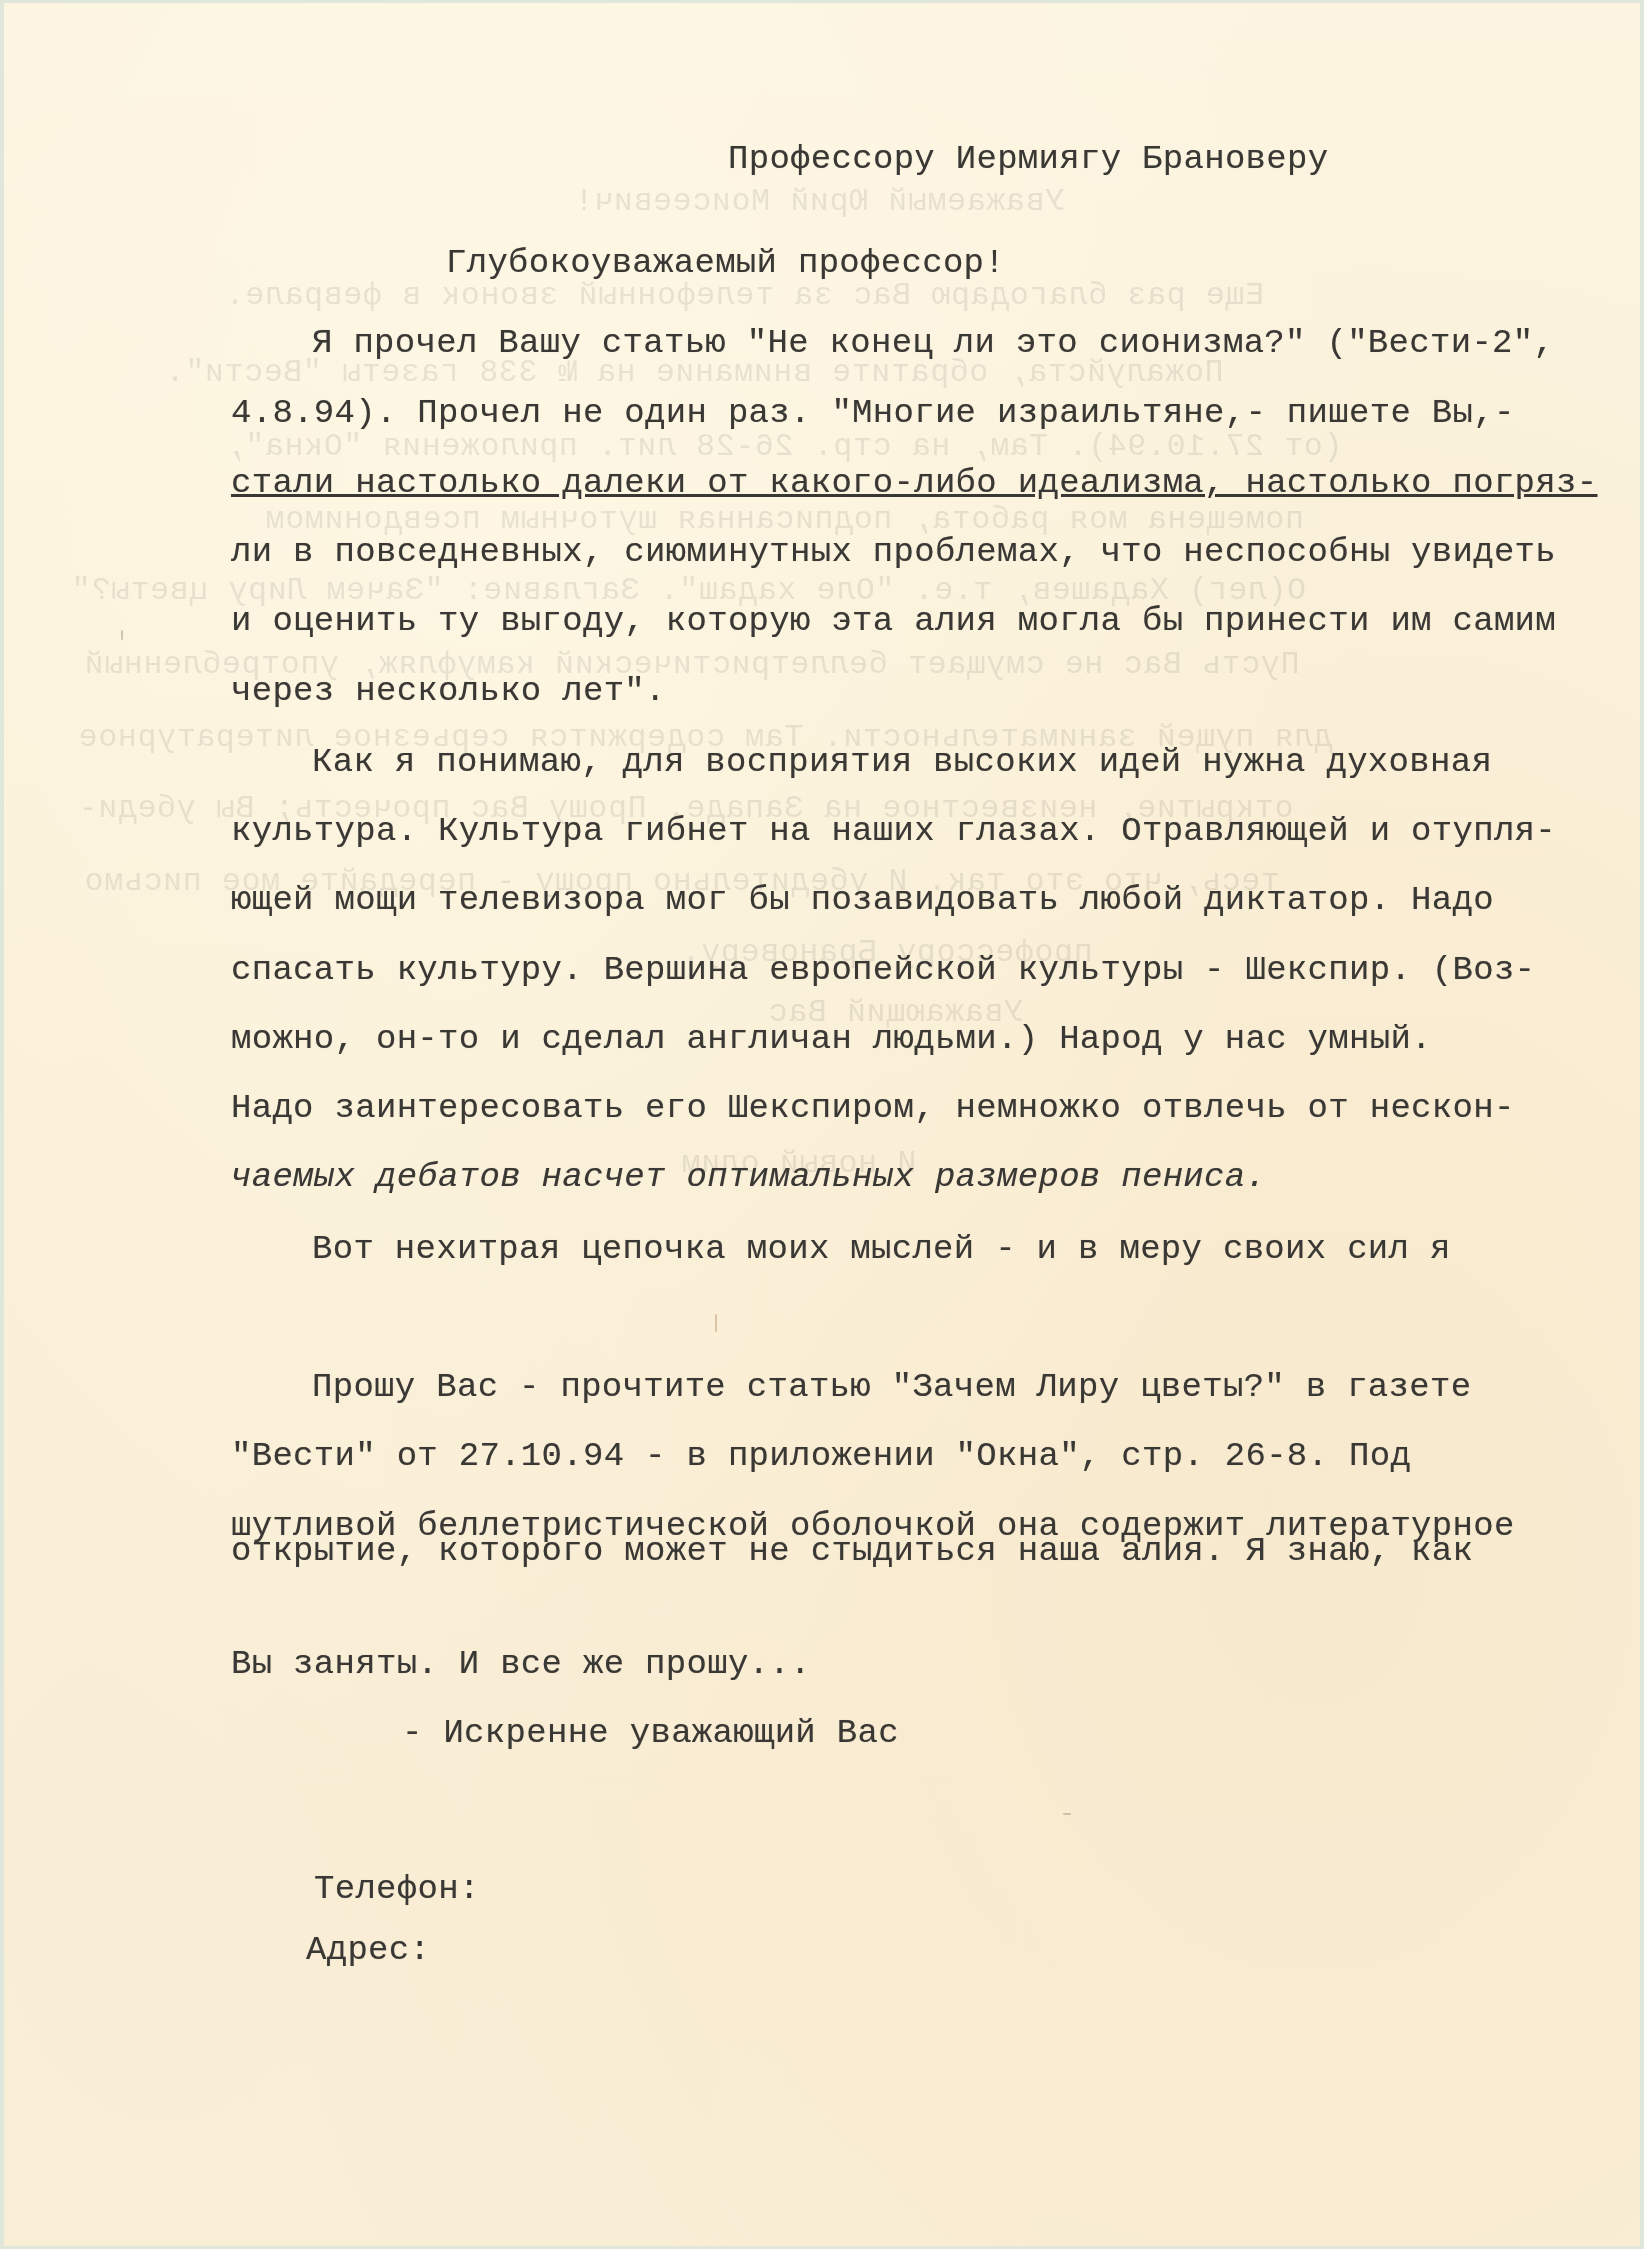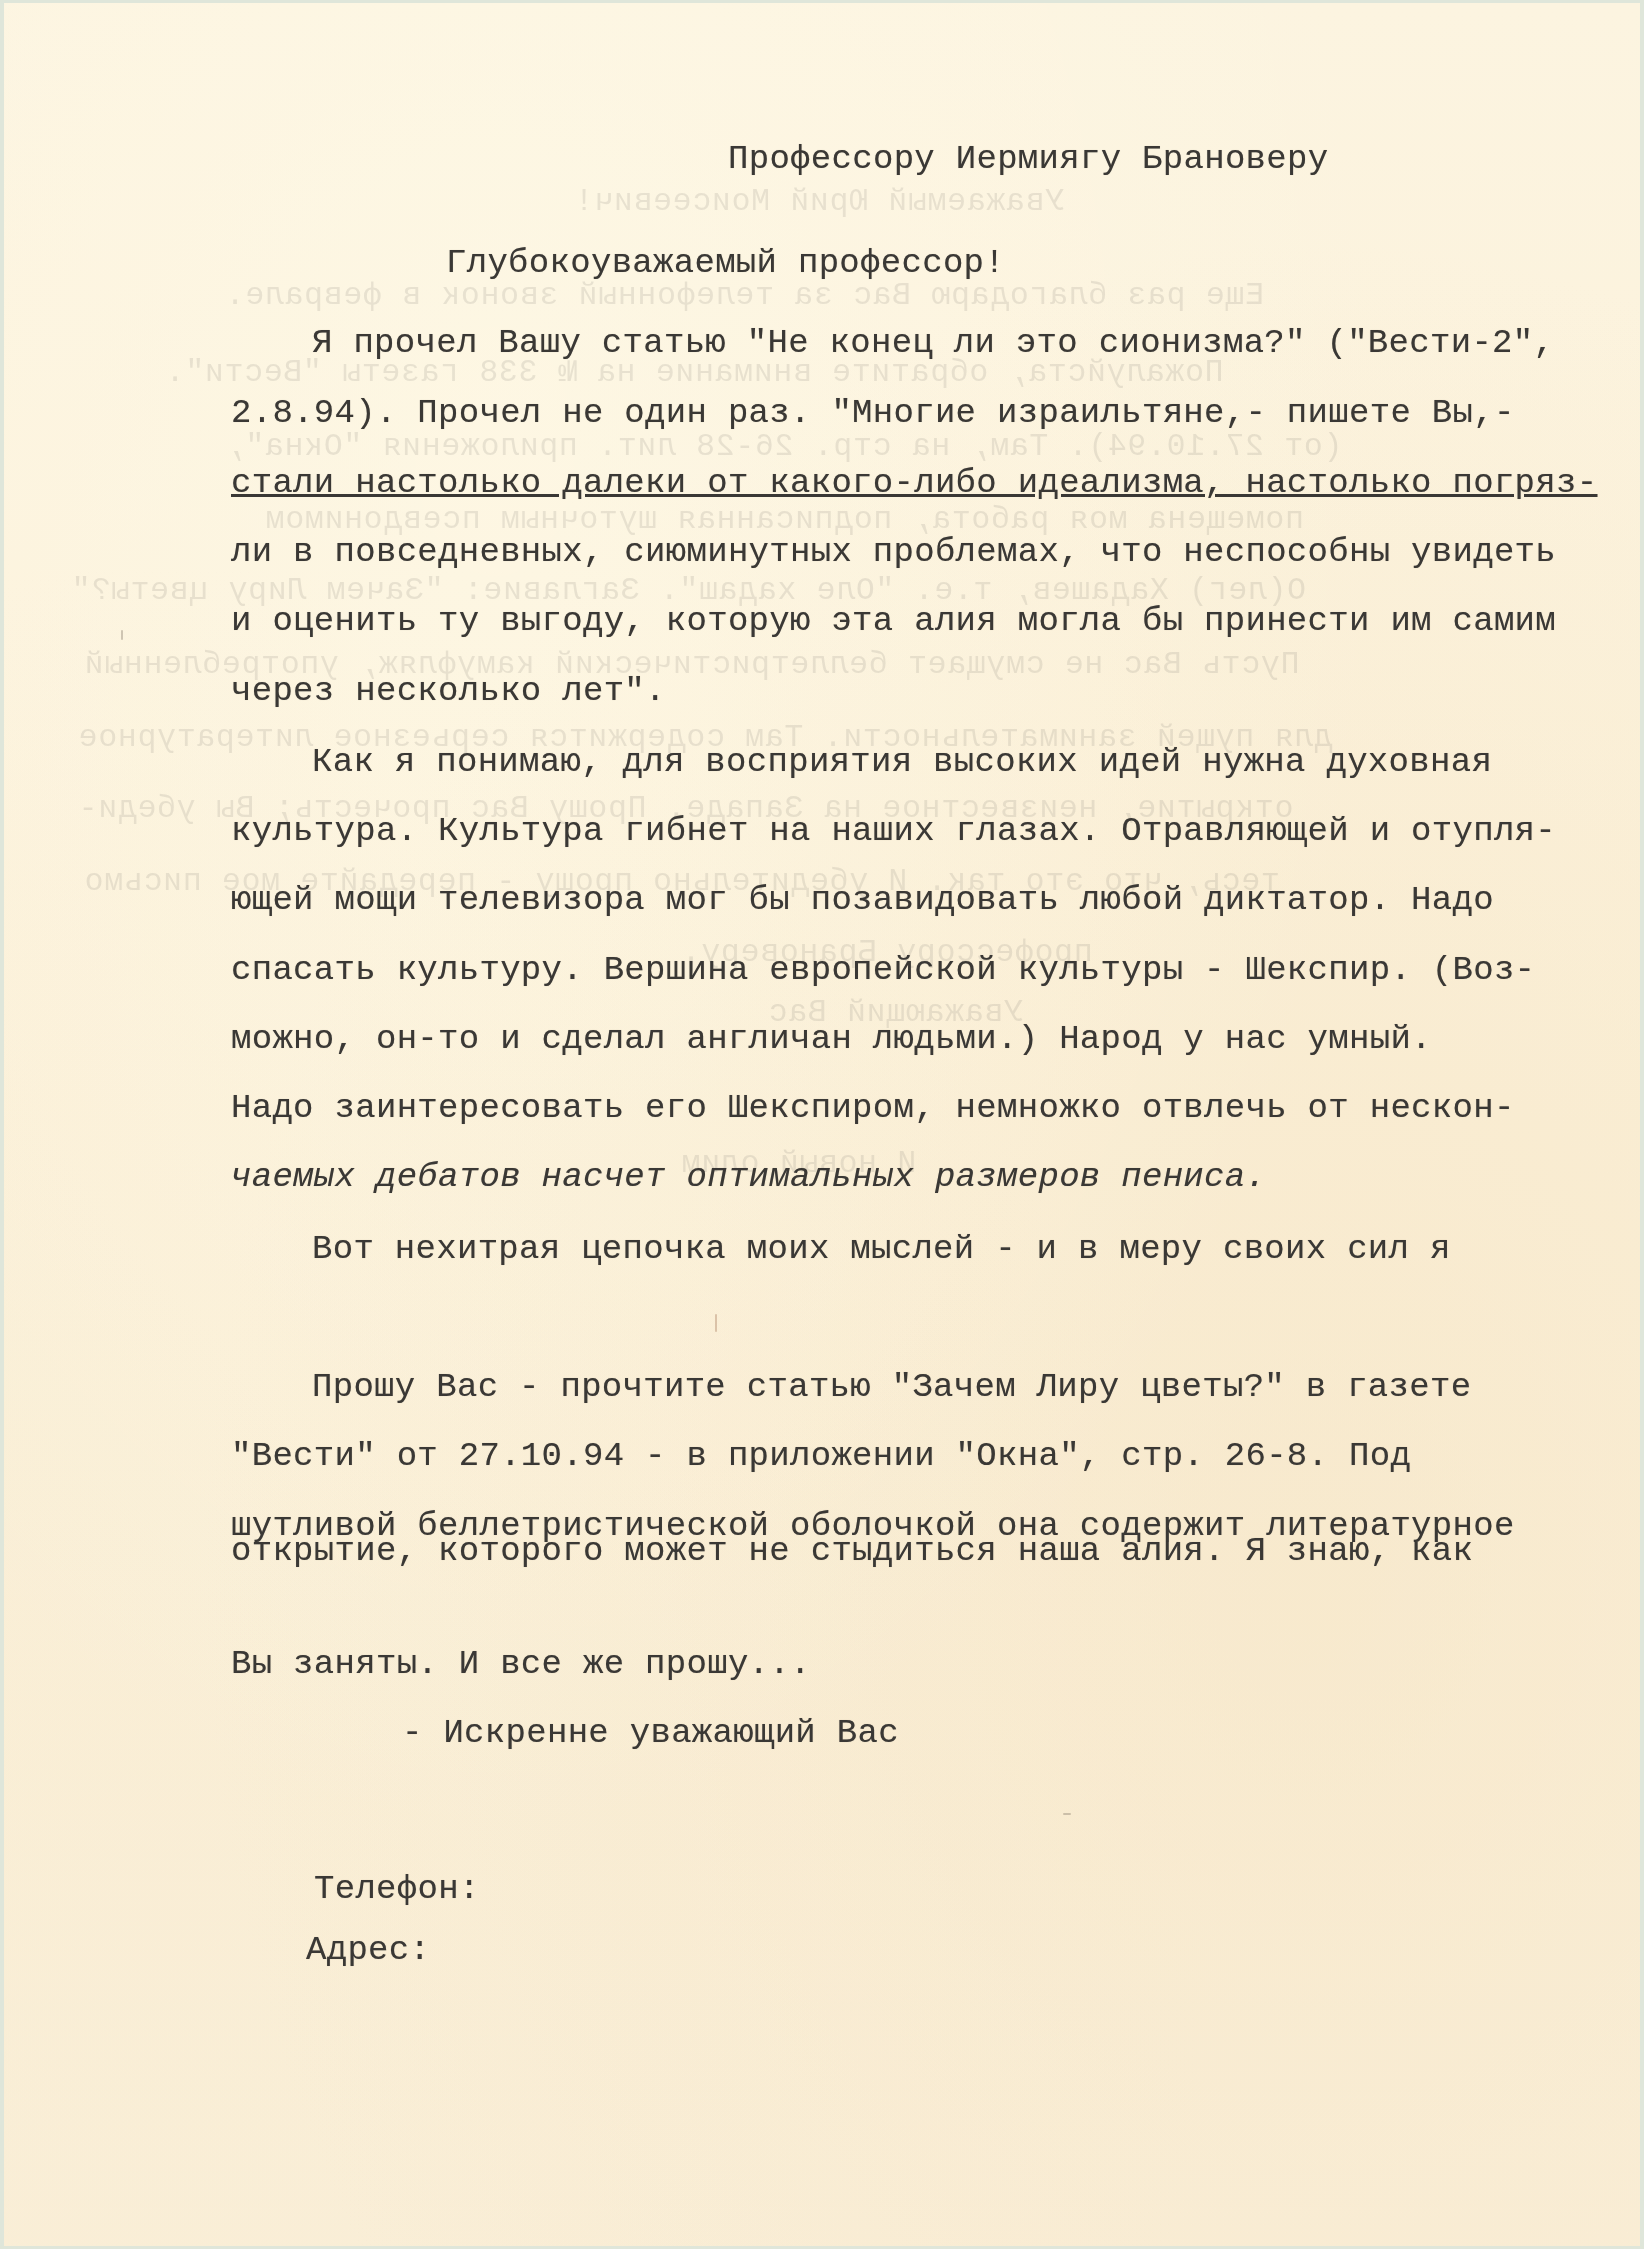--- a/index.html
+++ b/index.html
@@ -77,21 +77,21 @@
 
   <div class="speck" style="left:711px; top:1311px; height:17.4px; background:rgba(180,140,110,0.45);"></div>
   <div class="speck" style="left:1059px; top:1810px; width:8px; height:2px;"></div>
   <div class="speck" style="left:117px; top:627px; height:9.4px;"></div>
 
   <div class="line" style="left:692px; top:136px;margin-left:32px;">Профессору Иермиягу Брановеру</div>
 
   <div class="line" style="left:442px; top:240px;">Глубокоуважаемый профессор!</div>
 
   <div class="line" style="left:308px; top:320px;">Я прочел Вашу статью "Не конец ли это сионизма?" ("Вести-2",</div>
-  <div class="line" style="left:227px; top:390px;">2.8.94). Прочел не один раз. "Многие израильтяне,- пишете Вы,-</div>
+  <div class="line" style="left:227px; top:390px;">4.8.94). Прочел не один раз. "Многие израильтяне,- пишете Вы,-</div>
   <div class="line" style="left:227px; top:460px;text-decoration:underline;">стали настолько далеки от какого-либо идеализма, настолько погряз-</div>
   <div class="line" style="left:227px; top:529px;">ли в повседневных, сиюминутных проблемах, что неспособны увидеть</div>
   <div class="line" style="left:227px; top:598px;">и оценить ту выгоду, которую эта алия могла бы принести им самим</div>
   <div class="line" style="left:227px; top:668px;">через несколько лет".</div>
 
   <div class="line" style="left:308px; top:739px;">Как я понимаю, для восприятия высоких идей нужна духовная</div>
   <div class="line" style="left:227px; top:808px;">культура. Культура гибнет на наших глазах. Отравляющей и отупля-</div>
   <div class="line" style="left:227px; top:877px;">ющей мощи телевизора мог бы позавидовать любой диктатор. Надо</div>
   <div class="line" style="left:227px; top:947px;">спасать культуру. Вершина европейской культуры - Шекспир. (Воз-</div>
   <div class="line" style="left:227px; top:1016px;">можно, он-то и сделал англичан людьми.) Народ у нас умный.</div>

